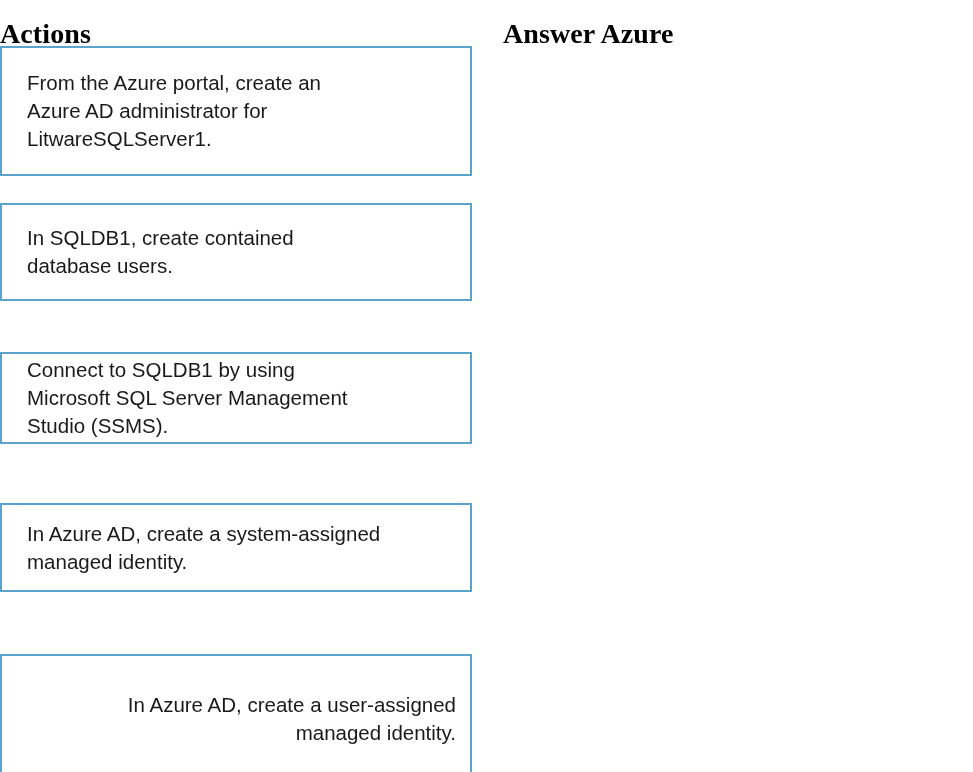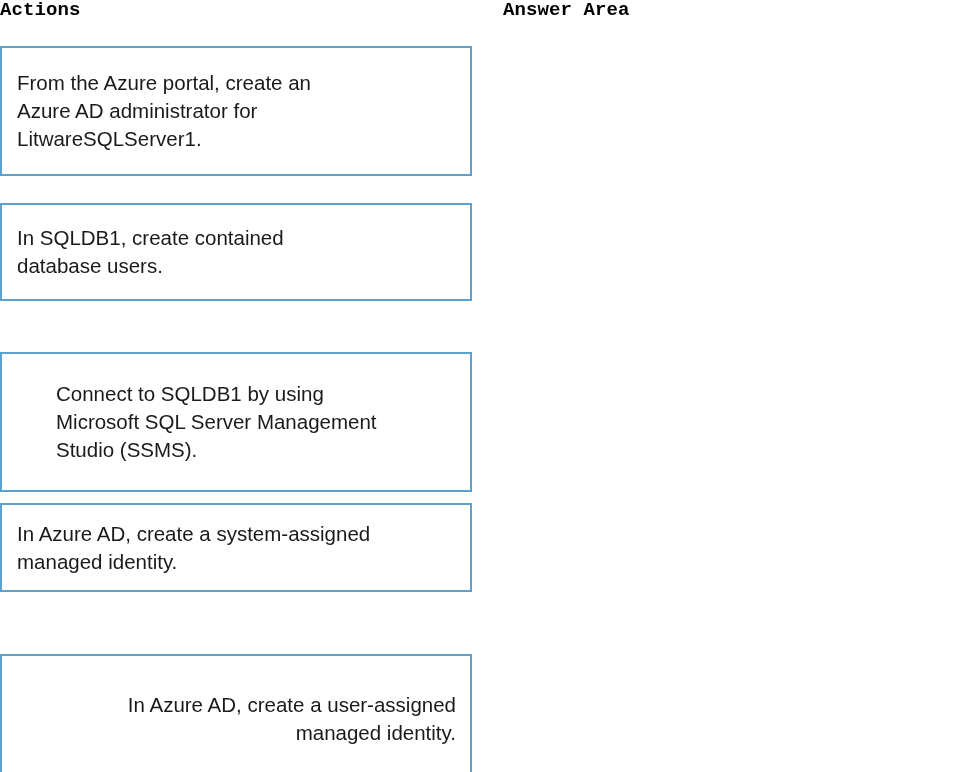--- a/index.html
+++ b/index.html
@@ -21,27 +21,28 @@
   .page {
     position: absolute;
     inset: 0;
     width: 973px;
     height: 772px;
   }
 
   
   .col-header {
     position: absolute;
-    font-family: Liberation Mono, monospace;
+    font-family: Liberation Serif, serif;
     font-weight: bold;
-    font-size: 19px;
+    font-size: 28px;
     line-height: 22px;
     letter-spacing: 0.1px;
     color: #000000;
     white-space: nowrap;
+    margin-top: 24px;
   }
   #actions-header  { left: 0px;   top: -1px; }
   #answer-header   { left: 503px; top: -1px; }
 
   
   #actions-column {
     position: absolute;
     left: 0px;
     top: 46px;
     width: 472px;
@@ -60,46 +61,47 @@
 
   .action-card-text {
     font-family: "Liberation Sans", sans-serif;
     font-size: 20.5px;
     line-height: 28px;
     color: #1a1a1a;
     padding: 0 14px 0 15px;
     width: 100%;
     box-sizing: border-box;
     white-space: pre-line;
+    margin-left: 10px;
   }
 
   
   #action-card-1 { top: 0px;   height: 130px; }
   #action-card-2 { top: 157px; height: 98px; }
-  #action-card-3 { top: 306px; height: 140px; padding-left: 39px; }
+  #action-card-3 { top: 306px; height: 92px; }
   #action-card-4 { top: 457px; height: 89px; }
   #action-card-5 { top: 608px; height: 130px; text-align: right; }
 
   
   #answer-column {
     position: absolute;
     left: 503px;
     top: 46px;
     width: 470px;
     height: 723px;
   }
 </style>
 </head>
 <body>
 
 <div class="page">
 
   <div class="col-header" id="actions-header">Actions</div>
 
-  <div class="col-header" id="answer-header">Answer Area</div>
+  <div class="col-header" id="answer-header">Answer Azure</div>
 
   <div id="actions-column">
 
     <div class="action-card" id="action-card-1">
       <div class="action-card-text">From the Azure portal, create an
 Azure AD administrator for
 LitwareSQLServer1.</div>
     </div>
 
     <div class="action-card" id="action-card-2">

